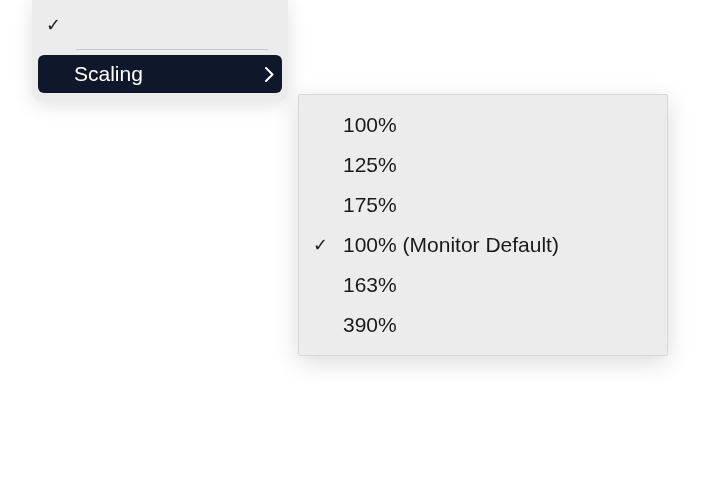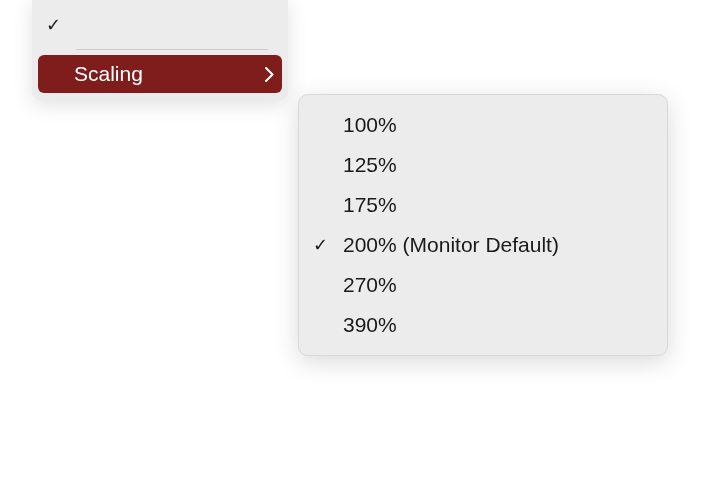--- a/index.html
+++ b/index.html
@@ -45,21 +45,21 @@
     }
     .label-col {
       flex: 1;
     }
     .menu-divider {
       height: 1px;
       background: #c9c9c9;
       margin: 5px 20px 5px 44px;
     }
     .menu-item.highlighted {
-      background: #7f1d1d;
+      background: #0f172a;
       color: #ffffff;
       border-radius: 6px;
       margin: 0 6px;
       padding: 0 8px 0 8px;
     }
     .menu-item.highlighted .check-col {
       color: #ffffff;
     }
     .chevron-col {
       width: 20px;
@@ -71,21 +71,21 @@
       width: 9px;
       height: 15px;
     }
     .menu-submenu {
       position: absolute;
       left: 298px;
       top: 94px;
       width: 370px;
       background: #ececec;
       border: 1px solid #d8d8d8;
-      border-radius: 10px;
+      border-radius: 2px;
       box-shadow: 0 6px 24px rgba(0,0,0,0.15);
       padding: 10px 0;
     }
     .submenu-item {
       display: flex;
       align-items: center;
       height: 40px;
       padding: 0 18px 0 14px;
       font-size: 21px;
       color: #1a1a1a;
@@ -127,23 +127,23 @@
   <div class="submenu-item">
     <span class="sub-check-col"></span>
     <span>125%</span>
   </div>
   <div class="submenu-item">
     <span class="sub-check-col"></span>
     <span>175%</span>
   </div>
   <div class="submenu-item">
     <span class="sub-check-col">✓</span>
-    <span>200% (Monitor Default)</span>
+    <span>100% (Monitor Default)</span>
   </div>
   <div class="submenu-item">
     <span class="sub-check-col"></span>
-    <span>270%</span>
+    <span>163%</span>
   </div>
   <div class="submenu-item">
     <span class="sub-check-col"></span>
     <span>390%</span>
   </div>
 </div>
 
 </body></html>

